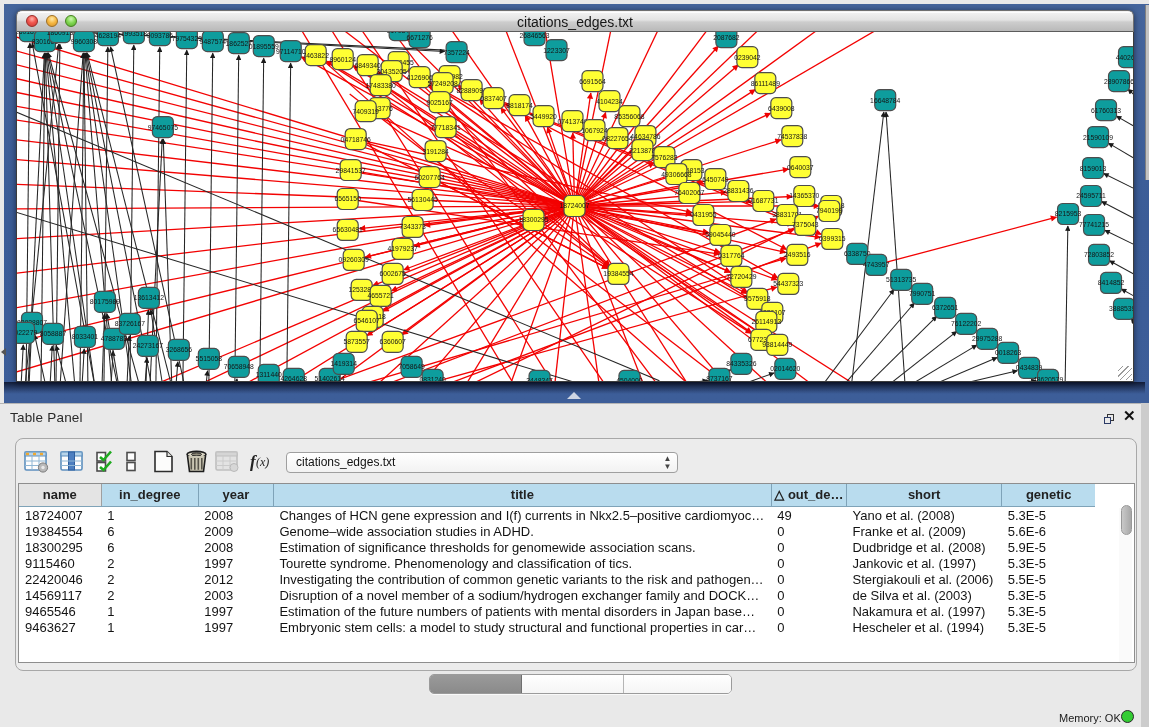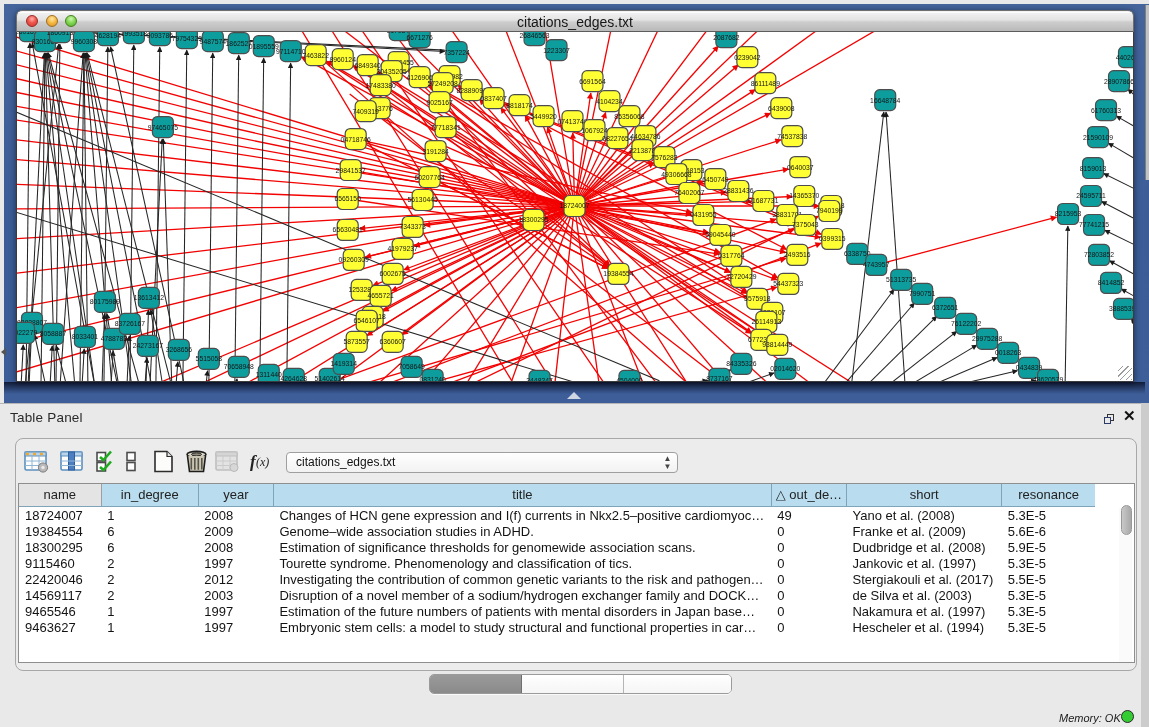--- a/index.html
+++ b/index.html
@@ -30,30 +30,30 @@
 #paneltitle{position:absolute;left:10px;top:6px;font-size:13.5px;letter-spacing:.2px;color:#2a2a2a;}
 #float-ic{position:absolute;left:1104px;top:10px;width:11px;height:11px;}
 #float-ic .s1{position:absolute;left:3px;top:0;width:7px;height:7px;border:1px solid #333;background:transparent;}
 #float-ic .s2{position:absolute;left:0;top:3px;width:7px;height:7px;border:1px solid #2b3a66;background:#e9e9e9;}
 #close-ic{position:absolute;left:1123px;top:3px;font-size:15px;font-weight:bold;color:#111;}
 #container{position:absolute;left:15px;top:34px;width:1122px;height:233px;border:1px solid #a8a8a8;border-radius:8px;background:#ececec;}
 #combo{position:absolute;left:270px;top:13px;width:392px;height:21px;background:linear-gradient(180deg,#ffffff,#f2f2f2);border:1px solid #9f9f9f;border-radius:4px;font-size:12px;color:#111;line-height:19px;padding-left:9px;}
 #combo .ud{position:absolute;right:4px;top:2px;width:11px;height:16px;font-size:8px;color:#444;line-height:8px;text-align:center;}
 #tblwrap{position:absolute;left:2px;top:44px;width:1117px;height:180px;background:#fff;border:1px solid #8e8e8e;overflow:hidden;}
 table{border-collapse:collapse;table-layout:fixed;width:1076px;font-size:13px;}
-th{height:22px;font-weight:normal;color:#222;background:#b9dcee;border-right:1px solid #7fa3b8;border-bottom:1px solid #7fa3b8;overflow:hidden;white-space:nowrap;}
+th{height:22px;font-weight:bold;color:#222;background:#b9dcee;border-right:1px solid #7fa3b8;border-bottom:1px solid #7fa3b8;overflow:hidden;white-space:nowrap;}
 th.first{background:#e4e4e4;border-right:1px solid #9f9f9f;}
 td{height:16px;padding:1px 0 0 6px;color:#131313;overflow:hidden;white-space:nowrap;}
 #vscroll{position:absolute;left:1100px;top:24px;width:13px;height:154px;background:#fafafa;}
 #vthumb{position:absolute;left:1102px;top:21px;width:11px;height:30px;background:linear-gradient(90deg,#c9c9c9,#a8a8a8);border:1px solid #999;border-radius:6px;}
 #tabs{position:absolute;left:413px;top:235px;height:20px;border:1px solid #9b9b9b;border-radius:5px;overflow:hidden;display:flex;
 box-shadow:0 1px 0 rgba(255,255,255,.7);}
 #tabs .seg{height:20px;line-height:19px;font-size:12.5px;padding:16px 14px;background:linear-gradient(180deg,#ffffff,#ededed);color:#1c1c1c;border-right:1px solid #b5b5b5;}
 #tabs .seg.on{background:linear-gradient(180deg,#9a9a9a,#7e7e7e);color:#f4f4f4;border-right:1px solid #6f6f6f;}
-#memory{position:absolute;left:1059px;top:308px;font-size:11px;color:#1a1a1a;font-style:italic;}
+#memory{position:absolute;left:1059px;top:308px;font-size:11px;color:#1a1a1a;}
 #memdot{position:absolute;left:1121px;top:306px;width:13px;height:13px;border-radius:50%;background:#33cc33;border:1.5px solid #2a2a2a;}
 </style>
 </head>
 <body>
 <div id="desk"></div>
 <div style="position:absolute;left:1px;top:348px;width:0;height:0;border-top:4px solid transparent;border-bottom:4px solid transparent;border-right:5px solid #555"></div>
 <div id="winshadow"></div>
 <div style="position:absolute;left:567px;top:392px;width:0;height:0;border-left:7px solid transparent;border-right:7px solid transparent;border-bottom:7px solid #cfd6e4"></div>
 <div id="rightstrip"></div>
 <div id="rightstripb"></div>
@@ -637,21 +637,21 @@
             <col style="width:93px">
           </colgroup>
           <tbody>
             <tr>
               <th class="first">name</th>
               <th>in_degree</th>
               <th>year</th>
               <th>title</th>
               <th>△ out_de…</th>
               <th>short</th>
-              <th style="border-right:none">resonance</th>
+              <th style="border-right:none">genetic</th>
             </tr>
             <tr>
               <td>18724007</td>
               <td>1</td>
               <td>2008</td>
               <td>Changes of HCN gene expression and I(f) currents in Nkx2.5–positive cardiomyoc…</td>
               <td>49</td>
               <td>Yano et al. (2008)</td>
               <td>5.3E-5</td>
             </tr>
@@ -681,21 +681,21 @@
               <td>0</td>
               <td>Jankovic et al. (1997)</td>
               <td>5.3E-5</td>
             </tr>
             <tr>
               <td>22420046</td>
               <td>2</td>
               <td>2012</td>
               <td>Investigating the contribution of common genetic variants to the risk and pathogen…</td>
               <td>0</td>
-              <td>Stergiakouli et al. (2017)</td>
+              <td>Stergiakouli et al. (2006)</td>
               <td>5.5E-5</td>
             </tr>
             <tr>
               <td>14569117</td>
               <td>2</td>
               <td>2003</td>
               <td>Disruption of a novel member of a sodium/hydrogen exchanger family and DOCK…</td>
               <td>0</td>
               <td>de Silva et al. (2003)</td>
               <td>5.3E-5</td>

